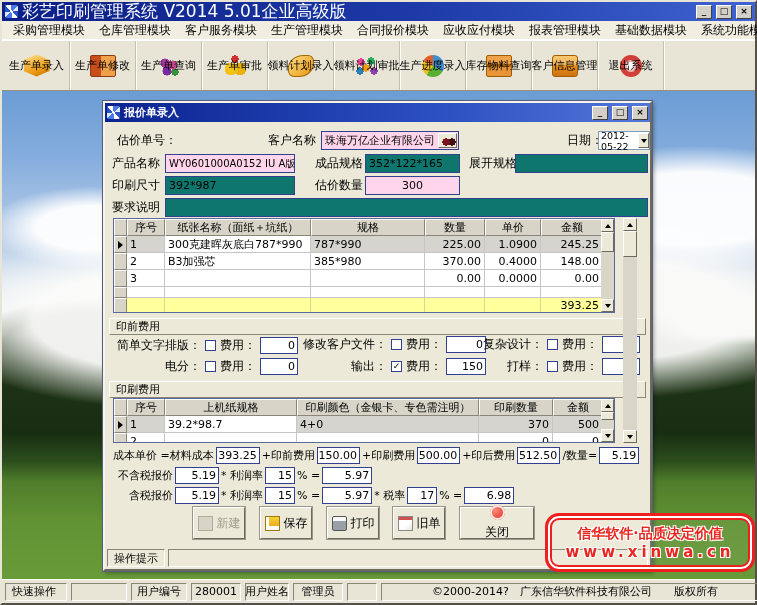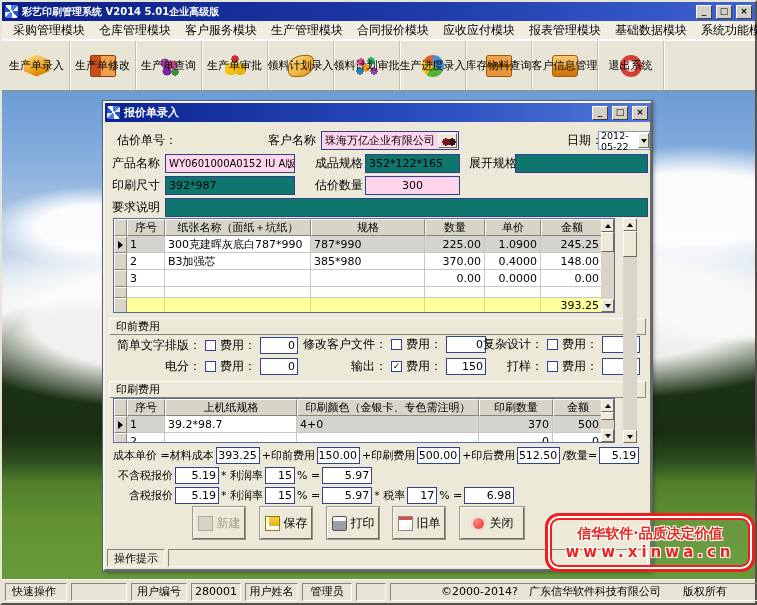--- a/index.html
+++ b/index.html
@@ -1,20 +1,20 @@
 <!DOCTYPE html>
 <html><head>
 <meta charset="utf-8">
 <style>
 *{margin:0;padding:0;box-sizing:border-box;font-family:"DejaVu Sans","Liberation Sans",sans-serif;}
 body{width:757px;height:605px;overflow:hidden;background:#000;}
 .win{position:relative;width:757px;height:605px;background:#D4D0C8;border:2px solid;border-color:#e8e4d6 #55514a #55514a #e8e4d6;}
 
 .tb{height:19px;background:linear-gradient(90deg,#0b1f86 0%,#1d3aa8 55%,#3f63d2 100%);display:flex;align-items:center;gap:4px;padding:0 3px;}
-.tb .t{color:#fff;font-size:10px;font-weight:bold;flex:1;white-space:nowrap;overflow:hidden;}
+.tb .t{color:#fff;font-size:17px;font-weight:normal;flex:1;white-space:nowrap;overflow:hidden;}
 .pin{width:13px;height:13px;border-radius:2px;background:radial-gradient(circle 2px at 50% 50%,#fff 60%,transparent 61%),conic-gradient(#4a79e8 0 45deg,#dce8ff 45deg 90deg,#2a52c0 90deg 135deg,#fff 135deg 180deg,#4a79e8 180deg 225deg,#dce8ff 225deg 270deg,#2a52c0 270deg 315deg,#fff 315deg);}
 .wbtn{width:16px;height:14px;background:#D4D0C8;border:1px solid;border-color:#fff #404040 #404040 #fff;font-size:9px;line-height:11px;text-align:center;font-weight:bold;color:#000;}
 
 .menubar{height:19px;background:#F1EEE1;display:flex;align-items:center;padding-left:4px;border-bottom:1px solid #fff;}
 .mi{font-size:12px;padding:1px 7px;white-space:nowrap;}
 
 .toolbar{height:51px;background:#E9E5D6;border-top:1px solid #fff;border-bottom:1px solid #96927f;display:flex;align-items:stretch;padding-left:2px;}
 .tbtn{display:flex;flex-direction:column;align-items:center;justify-content:center;gap:3px;padding:2px 5px;border-right:1px solid #c4c0ae;box-shadow:1px 0 0 #fdfcf7;min-width:66px;}
 .tbtn .lbl{font-size:11px;white-space:nowrap;}
 .ti{width:26px;height:22px;}
@@ -416,40 +416,40 @@
             <span>保存</span>
         </div>
         <div class="btn" style="left:222px;width:52px;">
           <span class="bic bi-print"></span>
             <span>打印</span>
         </div>
         <div class="btn" style="left:288px;width:52px;">
           <span class="bic bi-old"></span>
             <span>旧单</span>
         </div>
-        <div class="btn" style="left:355px;width:64px;">
+        <div class="btn" style="left:355px;width:74px;flex-direction:column;">
           <span class="bic bi-close"></span>
             <span>关闭</span>
         </div>
 
         <div class="dstat">
           <span class="dsp" style="width:58px;">操作提示</span>
           <span class="dsp" style="flex:1;"></span>
         </div>
 
       </div>
     </div>
   </div>
 
   <div class="status">
     <span class="sp" style="width:62px;">快速操作</span>
     <span class="sp" style="width:56px;"></span>
     <span class="sp" style="width:56px;justify-content:center;">用户编号</span>
     <span class="sp" style="width:50px;justify-content:center;">280001</span>
-    <span class="sp" style="width:53px;justify-content:center;">用户姓名</span>
+    <span class="sp" style="width:44px;justify-content:center;">用户姓名</span>
     <span class="sp" style="width:50px;justify-content:center;">管理员</span>
     <span class="sp" style="width:30px;"></span>
     <span class="sp" style="width:388px;justify-content:center;">©2000-2014?　广东信华软件科技有限公司　　版权所有</span>
     <span class="grip"></span>
   </div>
 
   <div class="wm">
     <span class="l1">信华软件·品质决定价值</span>
     <span class="l2">www.xinwa.cn</span>
   </div>

